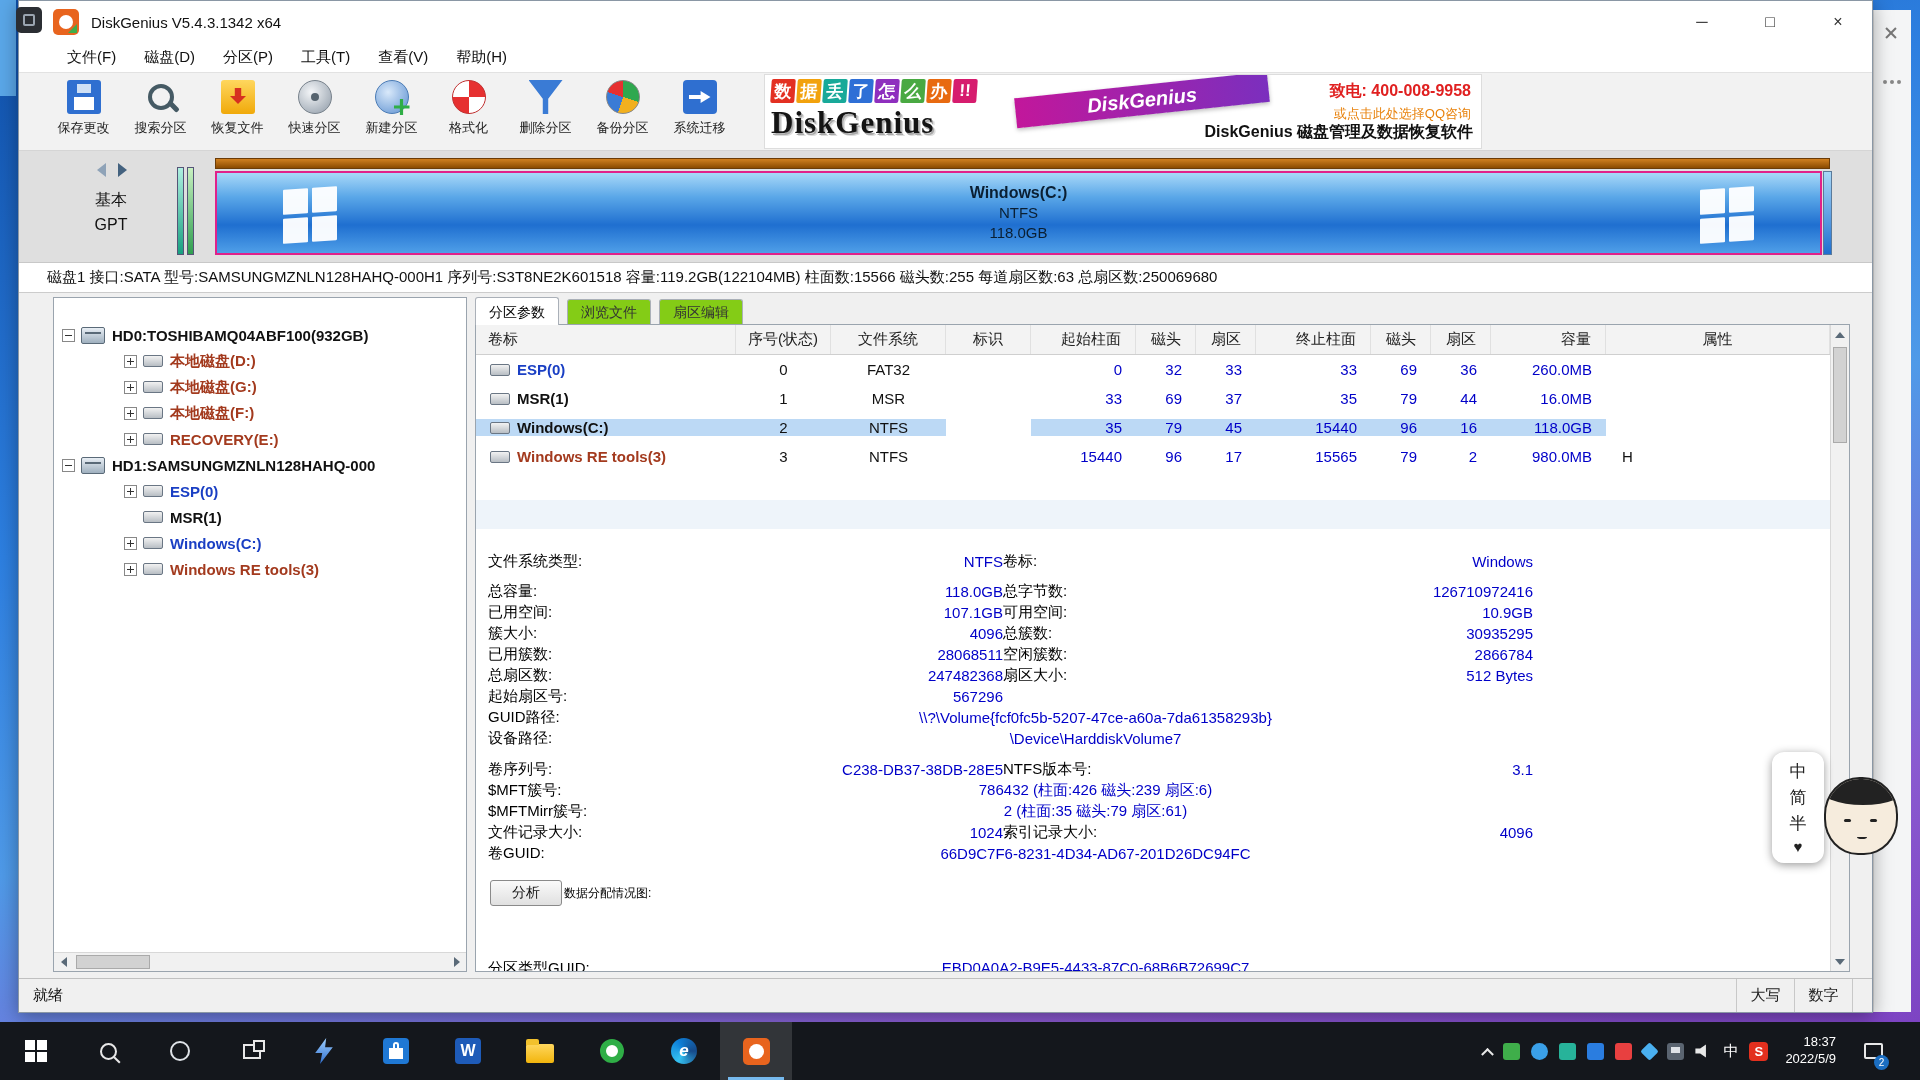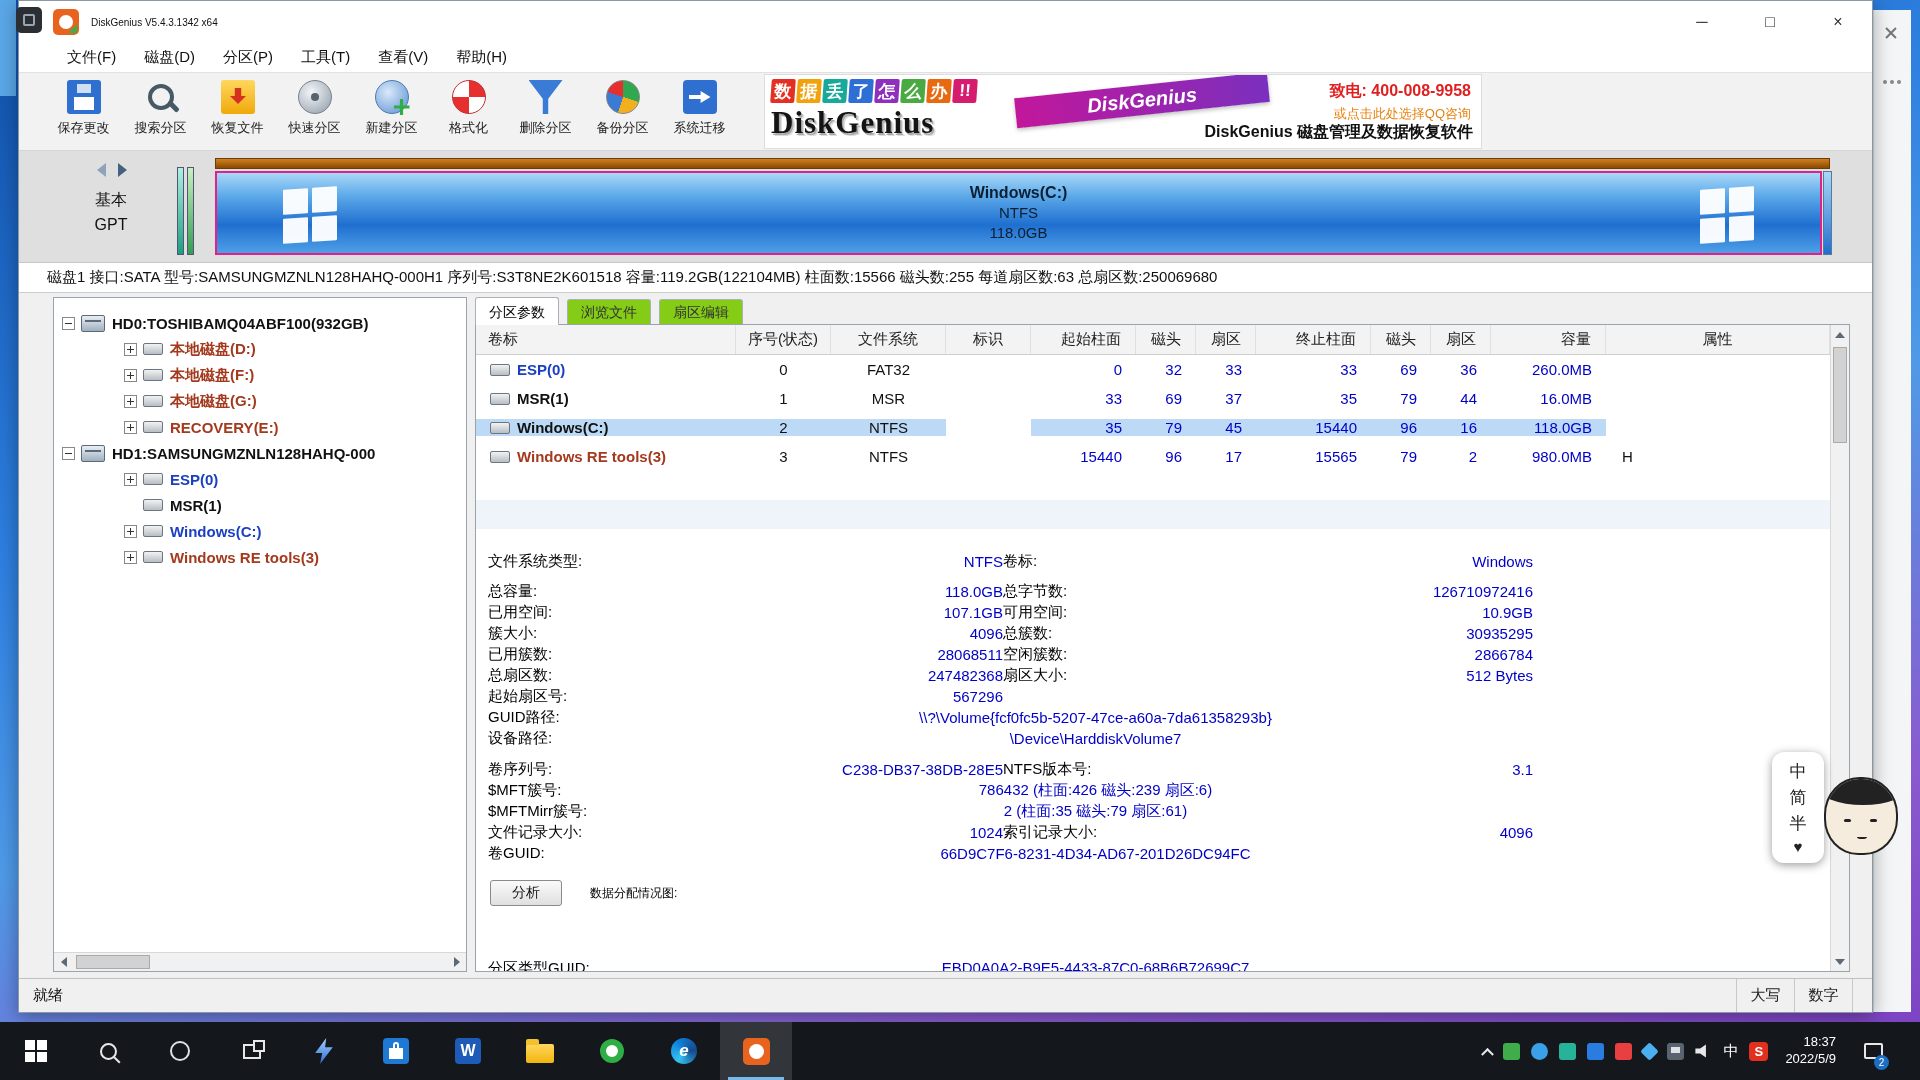--- a/index.html
+++ b/index.html
@@ -24,21 +24,21 @@
   
   .dgwin { position:absolute; left:18px; top:0; width:1855px; height:1013px; background:#f0f0f0;
     border:1px solid #8a97a5; z-index:2; display:flex; flex-direction:column;
     box-shadow:0 4px 18px rgba(0,0,0,.35); }
 
   .titlebar { height:42px; background:#fff; display:flex; align-items:center; flex:none; }
   .app-logo { width:26px; height:26px; margin-left:34px; background:#E8641E; border-radius:5px; position:relative; flex:none; }
   .app-logo::after { content:""; position:absolute; inset:6px; background:#fff; border-radius:50%; }
   .app-logo::before { content:""; position:absolute; right:2px; bottom:2px; width:9px; height:9px;
     background:#3fae4a; clip-path:polygon(0 100%,100% 0,100% 100%); z-index:1; }
-  .title-text { margin-left:12px; font-size:10px; color:#111; }
+  .title-text { margin-left:12px; font-size:15px; color:#111; }
   .win-controls { margin-left:auto; display:flex; height:100%; }
   .wc-btn { width:68px; height:100%; display:flex; align-items:center; justify-content:center;
     font-size:16px; color:#333; background:transparent; border:none; }
 
   .menubar { height:30px; background:#fff; border-bottom:1px solid #e2e2e2; display:flex;
     align-items:center; padding-left:34px; flex:none; }
   .menu-item { font-size:15px; color:#111; padding:0 14px; height:100%; display:flex; align-items:center; }
 
   .toolbar { height:78px; background:#f2f2f2; border-bottom:1px solid #d5d5d5; display:flex;
     position:relative; flex:none; padding-left:26px; }
@@ -115,21 +115,21 @@
   .wl-left { left:66px; } .wl-right { right:66px; }
   .ptext { text-align:center; color:#0a1f33; font-size:15px; line-height:20px; z-index:1; }
   .ptext .pname { font-weight:bold; font-size:16px; }
 
   .diskinfo { height:30px; background:#fff; border-bottom:1px solid #ccc; display:flex;
     align-items:center; padding-left:28px; font-size:15px; color:#111; flex:none; white-space:nowrap; }
 
   
   .main { flex:1; position:relative; background:#f0f0f0; }
   .tree { position:absolute; left:34px; top:4px; bottom:6px; width:414px; background:#fff;
-    border:1px solid #9aa4ae; padding-top:12px; overflow:hidden; }
+    border:1px solid #9aa4ae; padding-top:24px; overflow:hidden; }
   .titem { height:26px; display:flex; align-items:center; font-weight:bold; font-size:15px;
     padding-left:8px; white-space:nowrap; }
   .lv1 { padding-left:30px;margin-left:40px; }
   .ebox { width:13px; height:13px; border:1px solid #888; background:#fff; position:relative;
     margin-right:6px; flex:none; }
   .ebox::before { content:""; position:absolute; left:2px; right:2px; top:50%; height:1px;
     margin-top:-0.5px; background:#333; }
   .ebox.plus::after { content:""; position:absolute; top:2px; bottom:2px; left:50%; width:1px;
     margin-left:-0.5px; background:#333; }
   .ebox-spacer { width:19px; flex:none; }
@@ -188,21 +188,21 @@
     background:repeating-linear-gradient(180deg,#ffffff 0 29px,#eef4fa 29px 58px); }
 
   
   .details { padding:10px 0 0 12px; font-size:15px; }
   .drow { display:grid; grid-template-columns:170px 345px 190px 340px; height:21px; align-items:center; }
   .drow.span { grid-template-columns:170px 875px; }
   .drow .l { color:#000; }
   .drow .v { color:#0000C8; text-align:right; }
   .drow.span .v { text-align:center; }
   .mb8 { margin-bottom:9px; } .mt10 { margin-top:10px; }
-  .analyzerow { display:flex; align-items:center; gap:28px; margin-top:16px; margin-left:2px; }
+  .analyzerow { display:flex; align-items:center; gap:2px; margin-top:16px; margin-left:2px; }
   .analyzebtn { width:72px; height:26px; background:linear-gradient(#fafafa,#e0e0e0);
     border:1px solid #8a8a8a; border-radius:3px; font-size:14px; color:#111;
     display:flex; align-items:center; justify-content:center; }
   .alloc-label { font-size:12px; color:#000; }
   .footerrow { position:absolute; left:12px; bottom:-9px; width:1100px; display:grid;
     grid-template-columns:170px 875px; height:21px; font-size:15px; }
   .footerrow .l { color:#000; } .footerrow .v { color:#0000C8; text-align:center; }
 
   .statusbar { height:34px; border-top:1px solid #c0c0c0; background:#f0f0f0; display:flex;
     align-items:stretch; font-size:15px; flex:none; }
@@ -432,26 +432,26 @@
         <span class="t-black">HD0:TOSHIBAMQ04ABF100(932GB)</span>
       </div>
       <div class="titem lv1">
         <span class="ebox plus"></span>
         <span class="picon"></span>
         <span class="t-brown">本地磁盘(D:)</span>
       </div>
       <div class="titem lv1">
         <span class="ebox plus"></span>
         <span class="picon"></span>
-        <span class="t-brown">本地磁盘(F:)</span>
+        <span class="t-brown">本地磁盘(G:)</span>
       </div>
       <div class="titem lv1">
         <span class="ebox plus"></span>
         <span class="picon"></span>
-        <span class="t-brown">本地磁盘(G:)</span>
+        <span class="t-brown">本地磁盘(F:)</span>
       </div>
       <div class="titem lv1">
         <span class="ebox plus"></span>
         <span class="picon"></span>
         <span class="t-brown">RECOVERY(E:)</span>
       </div>
       <div class="titem">
         <span class="ebox"></span>
         <span class="dicon"></span>
         <span class="t-black">HD1:SAMSUNGMZNLN128HAHQ-000</span>

